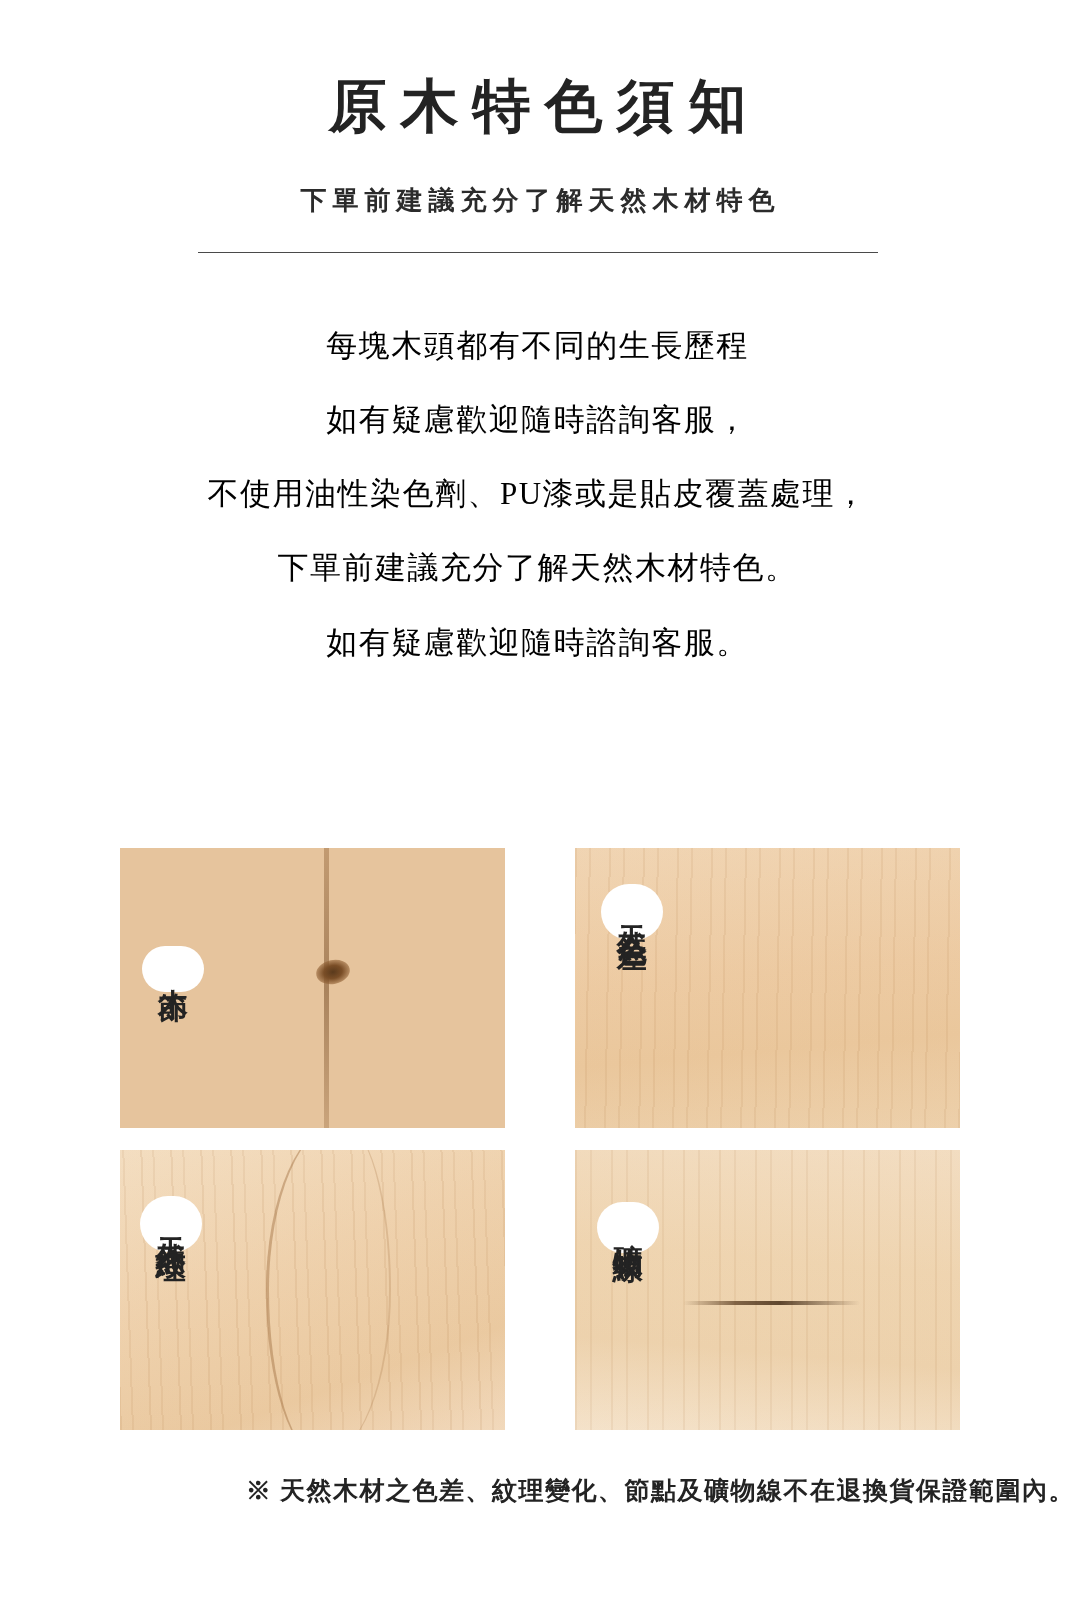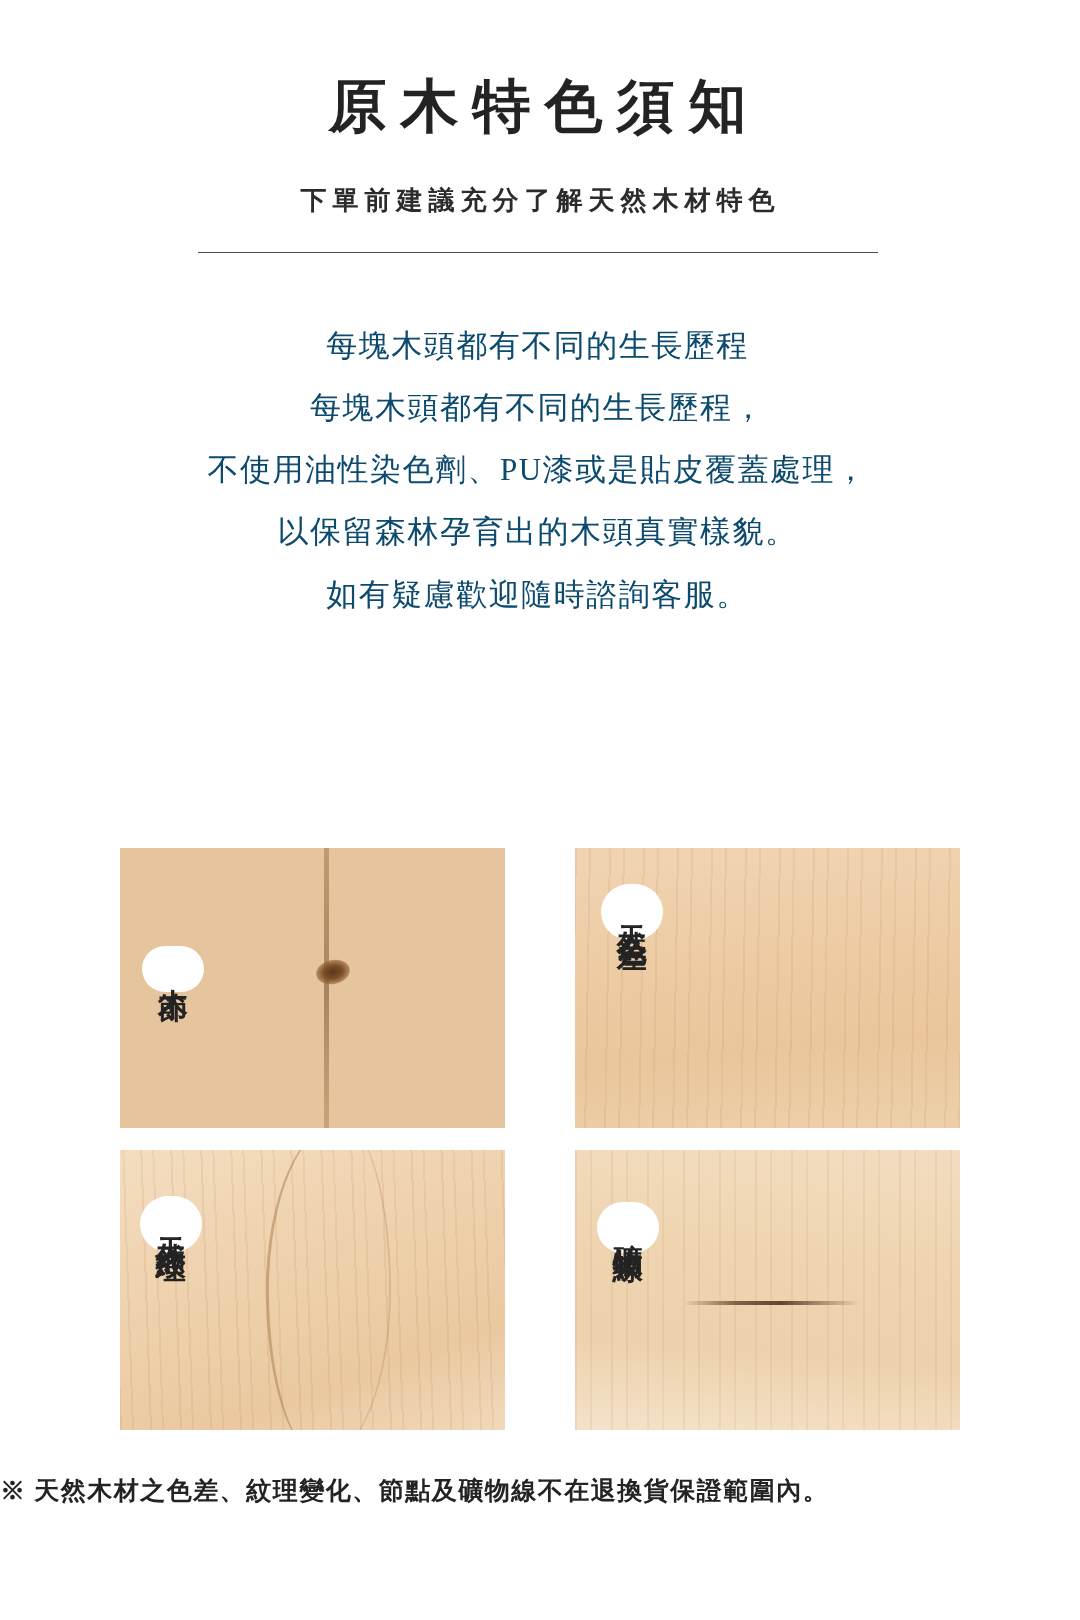--- a/index.html
+++ b/index.html
@@ -52,25 +52,25 @@
     background: #4a4a4a;
     margin: 34px auto 0 auto;
   }
 
   
   .intro {
     margin-top: 64px;
     text-align: center;
   }
   .intro p {
-    margin: 4px;
+    margin: 16px;
     font-size: 31px;
     line-height: 1.88;
     letter-spacing: 1.5px;
-    color: #0c4a6e;
+    color: #000000;
     white-space: nowrap;
   }
 
   
   .grid {
     position: absolute;
     left: 120px;
     top: 848px;
     width: 840px;
     display: grid;
@@ -187,43 +187,43 @@
   .pill-b { left: 26px; top: 36px; }
   .pill-c { left: 20px; top: 46px; }
   .pill-d { left: 22px; top: 52px; }
 
   
   .footnote {
     position: absolute;
     left: 0;
     right: 0;
     top: 1474px;
-    text-align: left;
+    text-align: right;
     font-size: 25px;
     font-weight: 700;
     letter-spacing: 1.5px;
     color: #232323;
   }
 </style>
 </head>
 <body>
 
 <div class="page">
 
   <div class="header">
     <h1 class="title">原木特色須知</h1>
     <div class="subtitle">下單前建議充分了解天然木材特色</div>
     <div class="divider"></div>
   </div>
 
   <div class="intro">
     <p>每塊木頭都有不同的生長歷程</p>
-    <p>每塊木頭都有不同的生長歷程，</p>
+    <p>如有疑慮歡迎隨時諮詢客服，</p>
     <p>不使用油性染色劑、PU漆或是貼皮覆蓋處理，</p>
-    <p>以保留森林孕育出的木頭真實樣貌。</p>
+    <p>下單前建議充分了解天然木材特色。</p>
     <p>如有疑慮歡迎隨時諮詢客服。</p>
   </div>
 
   <div class="grid">
 
     <div class="cell">
       <div class="wood w1"></div>
       <div class="knot-line"></div>
       <div class="knot"></div>
       <div class="pill pill-a">

